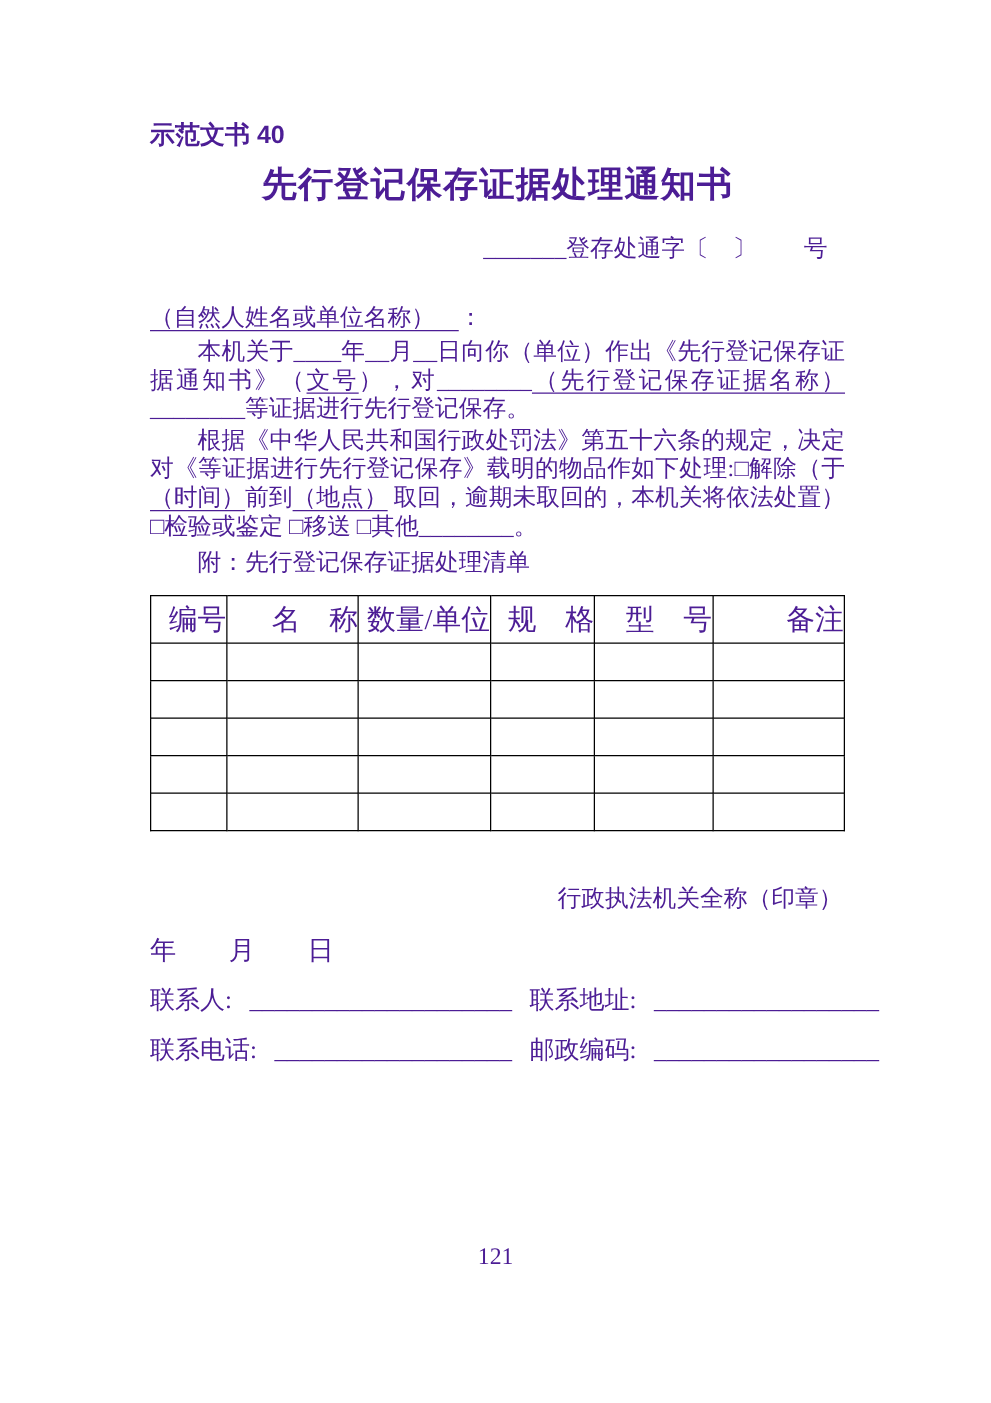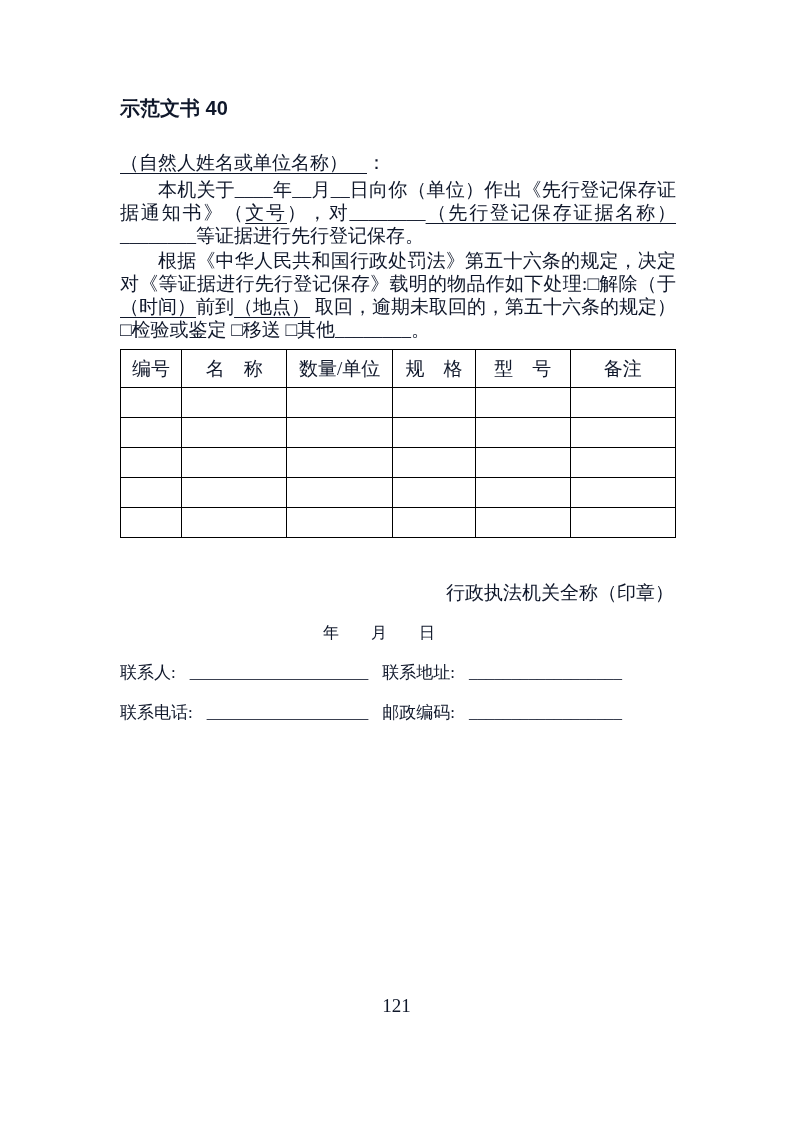--- a/index.html
+++ b/index.html
@@ -2,21 +2,21 @@
 <html><head>
 <meta charset="utf-8">
 <style>
   * { margin: 0; padding: 0; box-sizing: border-box; }
   html, body { background: #ffffff; }
   .page {
     position: relative;
     width: 793px;
     height: 1122px;
     background: #ffffff;
-    color: #0f172a;
+    color: #4c1d95;
     font-family: "Liberation Serif", "DejaVu Serif", serif;
     overflow: hidden;
     margin: 0 auto;
   }
   .content {
     position: absolute;
     top: 96px;
     left: 120px;
     width: 556px;
   }
@@ -61,43 +61,43 @@
     text-indent: 2em;
   }
   .evidence-table {
     width: 100%;
     border-collapse: collapse;
     margin-top: 8px;
     table-layout: fixed;
   }
   .evidence-table th, .evidence-table td {
     border: 1px solid #000000;
-    font-size: 19px;
+    font-size: 23px;
     font-weight: normal;
-    text-align: center;
+    text-align: right;
     vertical-align: middle;
   }
   .evidence-table th { height: 38px; }
   .evidence-table td { height: 30px; }
   .sign-org {
     font-size: 19px;
     line-height: 26px;
     text-align: right;
     margin-top: 42px;
     padding-right: 2px;
   }
   .sign-date {
-    font-size: 16px;
-    line-height: 26px;
-    text-align: center;
+    font-size: 21px;
+    line-height: 26px;
+    text-align: left;
     margin-top: 14px;
     padding-right: 38px;
   }
   .contact-line {
-    font-size: 17px;
+    font-size: 20px;
     line-height: 26px;
     margin-top: 14px;
     white-space: nowrap;
   }
   .contact-line .gap { display: inline-block; width: 14px; }
   .page-number {
     position: absolute;
     left: 0; right: 0;
     top: 995px;
     text-align: center;
@@ -105,28 +105,31 @@
   }
 </style>
 </head>
 <body>
 
 <div class="page">
   <div class="content">
 
     <div class="doc-label">示范文书 40</div>
 
-
+    <h1 class="title">先行登记保存证据处理通知书</h1>
+
+    <div class="ref-line"><span>_______</span><span>登存处通字〔　〕　　号</span></div>
 
     <div class="salutation"><span class="u">（自然人姓名或单位名称）　</span><span>：</span></div>
 
     <p class="para"><span>本机关于</span><span>____</span><span>年</span><span>__</span><span>月</span><span>__</span><span>日向你（单位）作出《先行登记保存证据通知书》（</span><span class="u">文号</span><span>），对</span><span>________</span><span class="u">（先行登记保存证据名称）</span><span>________</span><span>等证据进行先行登记保存。</span></p>
 
-    <p class="para"><span>根据《中华人民共和国行政处罚法》第五十六条的规定，决定对《等证据进行先行登记保存》载明的物品作如下处理:</span><span>□</span><span>解除（于</span><span class="u">（时间）</span><span>前到</span><span class="u">（地点）</span><span> 取回，逾期未取回的，第五十六条的规定） </span><span>□</span><span>检验或鉴定 </span><span>□</span><span>移送 </span><span>□</span><span>其他</span><span>________</span><span>。</span></p>
-
+    <p class="para"><span>根据《中华人民共和国行政处罚法》第五十六条的规定，决定对《等证据进行先行登记保存》载明的物品作如下处理:</span><span>□</span><span>解除（于</span><span class="u">（时间）</span><span>前到</span><span class="u">（地点）</span><span> 取回，逾期未取回的，本机关将依法处置） </span><span>□</span><span>检验或鉴定 </span><span>□</span><span>移送 </span><span>□</span><span>其他</span><span>________</span><span>。</span></p>
+
+    <div class="attach-line">附：先行登记保存证据处理清单</div>
 
     <table class="evidence-table">
       <colgroup>
         <col style="width:11%">
         <col style="width:19%">
         <col style="width:19%">
         <col style="width:15%">
         <col style="width:17%">
         <col style="width:19%">
       </colgroup>

